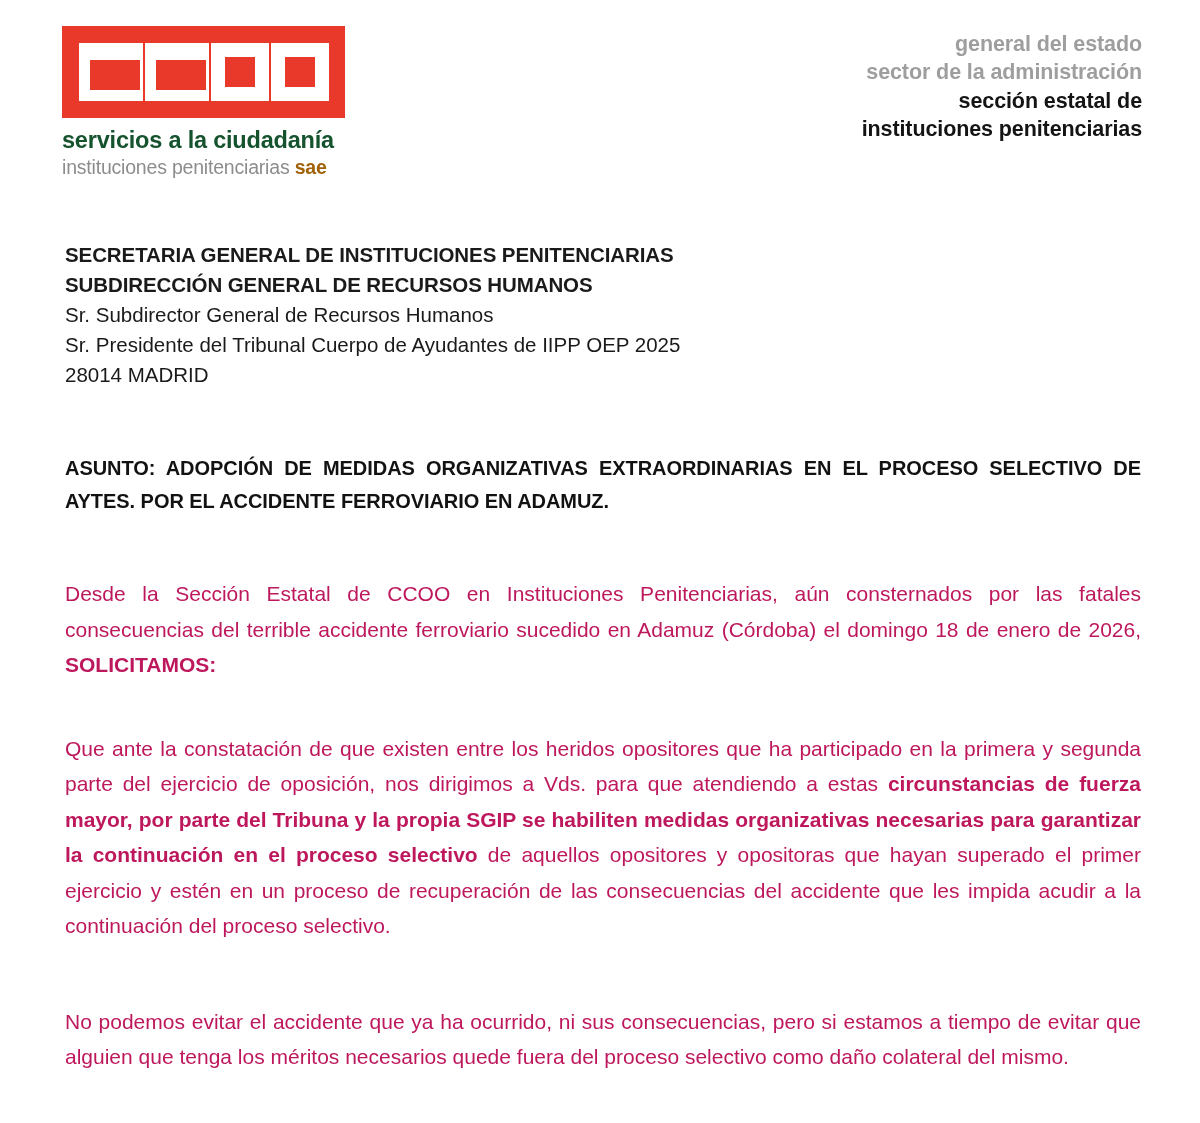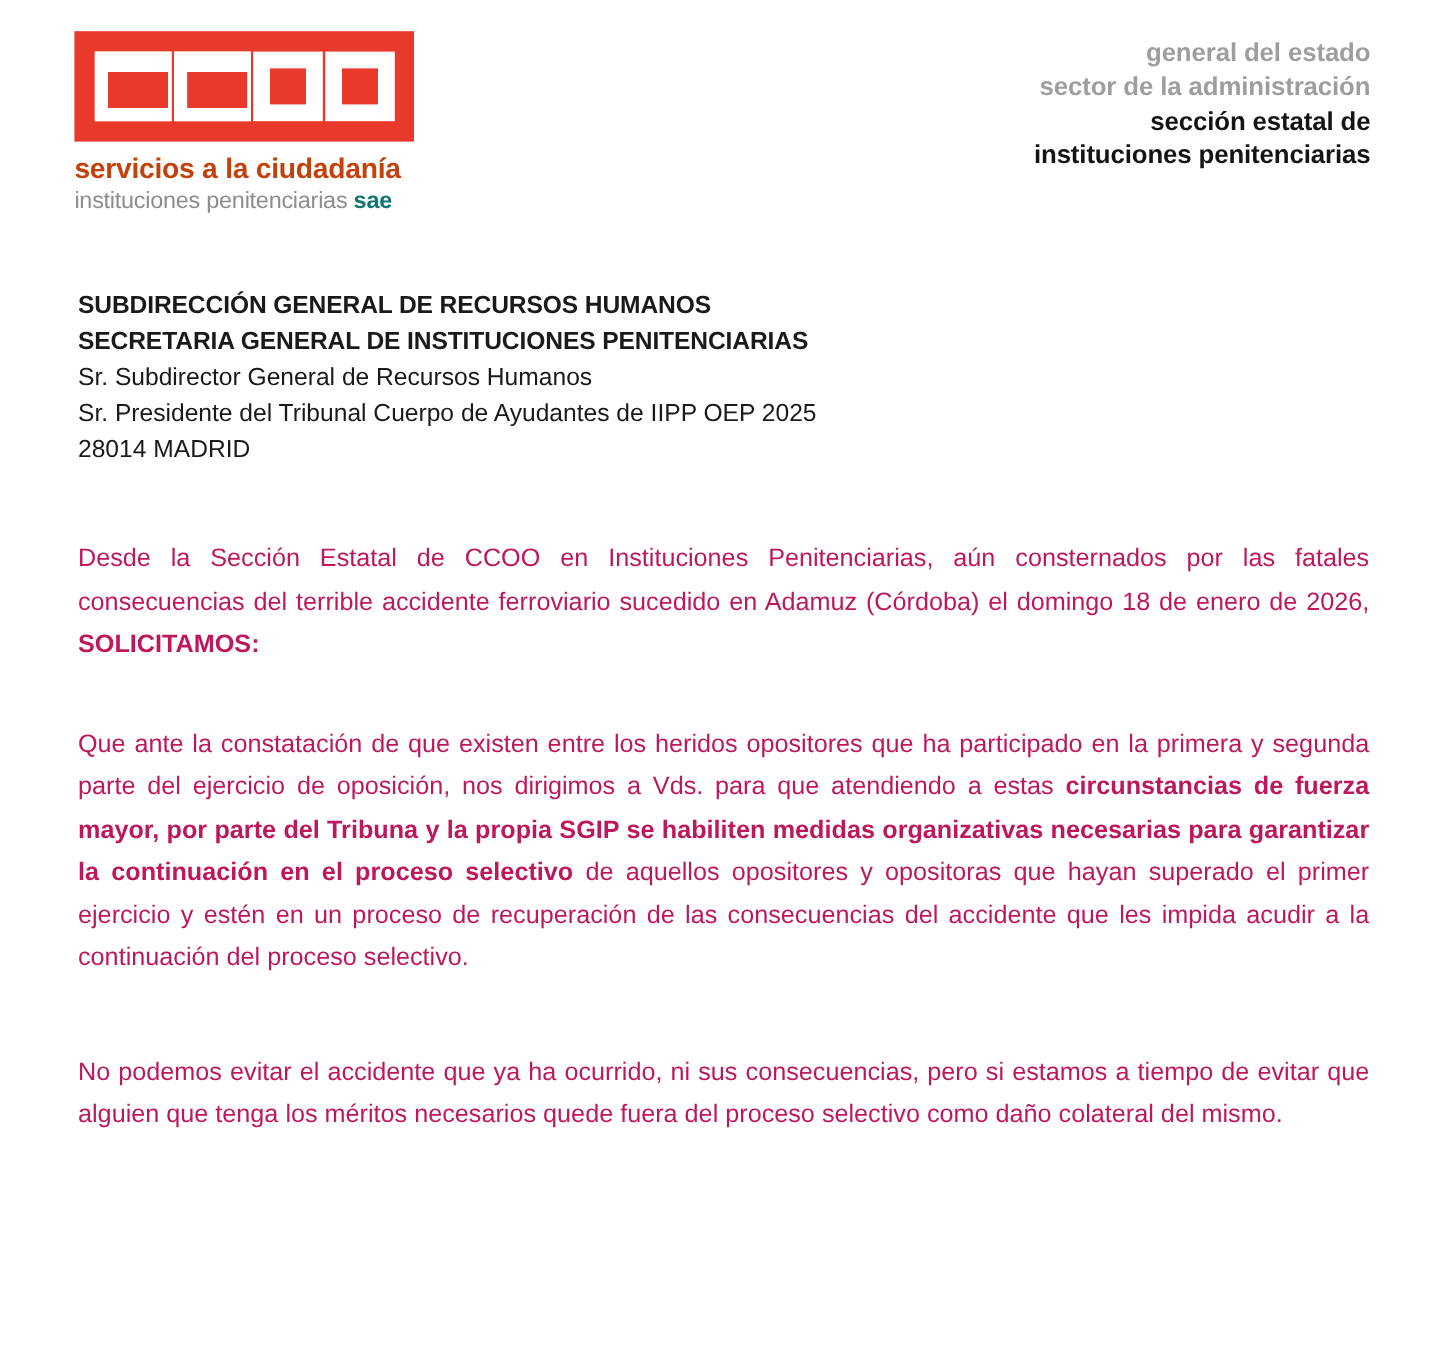--- a/index.html
+++ b/index.html
@@ -83,35 +83,35 @@
     top: 14px;
     width: 30px;
     height: 30px;
     background: #e8392a;
   }
 
   .brand-line1 {
     margin-top: 9px;
     font-size: 23.5px;
     font-weight: bold;
-    color: #c2410c;
+    color: #14532d;
     letter-spacing: -0.2px;
     line-height: 1.15;
     white-space: nowrap;
   }
   .brand-line2 {
     margin-top: 2px;
     font-size: 19.5px;
     color: #8d8d8d;
     letter-spacing: -0.2px;
     line-height: 1.15;
     white-space: nowrap;
   }
   .brand-line2 b {
-    color: #0f766e;
+    color: #a16207;
     font-weight: bold;
   }
 
   .header-right {
     position: absolute;
     right: 58px;
     top: 30px;
     text-align: right;
     line-height: 1.32;
   }
@@ -203,27 +203,28 @@
       <div class="hr-muted">general del estado</div>
       <div class="hr-muted">sector de la administración</div>
       <div class="hr-dark">sección estatal de</div>
       <div class="hr-dark">instituciones penitenciarias</div>
     </div>
   </div>
 
   <div class="doc-body">
 
     <div class="addr">
+      <div class="bold">SECRETARIA GENERAL DE INSTITUCIONES PENITENCIARIAS</div>
       <div class="bold">SUBDIRECCIÓN GENERAL DE RECURSOS HUMANOS</div>
-      <div class="bold">SECRETARIA GENERAL DE INSTITUCIONES PENITENCIARIAS</div>
       <div>Sr. Subdirector General de Recursos Humanos</div>
       <div>Sr. Presidente del Tribunal Cuerpo de Ayudantes de IIPP  OEP 2025</div>
       <div>28014 MADRID</div>
     </div>
 
+    <div class="subject">ASUNTO: ADOPCIÓN DE MEDIDAS ORGANIZATIVAS EXTRAORDINARIAS EN EL PROCESO SELECTIVO DE AYTES. POR EL ACCIDENTE FERROVIARIO EN ADAMUZ.</div>
 
     <p class="para" id="para-solicitamos">
       <span>Desde la Sección Estatal de CCOO en Instituciones Penitenciarias, aún consternados por las fatales consecuencias del terrible accidente ferroviario sucedido en Adamuz (Córdoba) el domingo 18 de enero de 2026, </span><b>SOLICITAMOS:</b>
     </p>
 
     <p class="para" id="para-peticion">
       <span>Que ante la constatación de que existen entre los heridos opositores que ha participado en la primera y segunda parte del ejercicio de oposición, nos dirigimos a Vds. para que atendiendo a estas </span><b>circunstancias de fuerza mayor, por parte del Tribuna y la propia SGIP se habiliten medidas organizativas necesarias para garantizar la continuación en el proceso selectivo</b><span> de aquellos opositores y opositoras que hayan superado el primer ejercicio y estén en un proceso de recuperación de las consecuencias del accidente que les impida acudir a la continuación del proceso selectivo.</span>
     </p>
 
     <p class="para" id="para-cierre">

